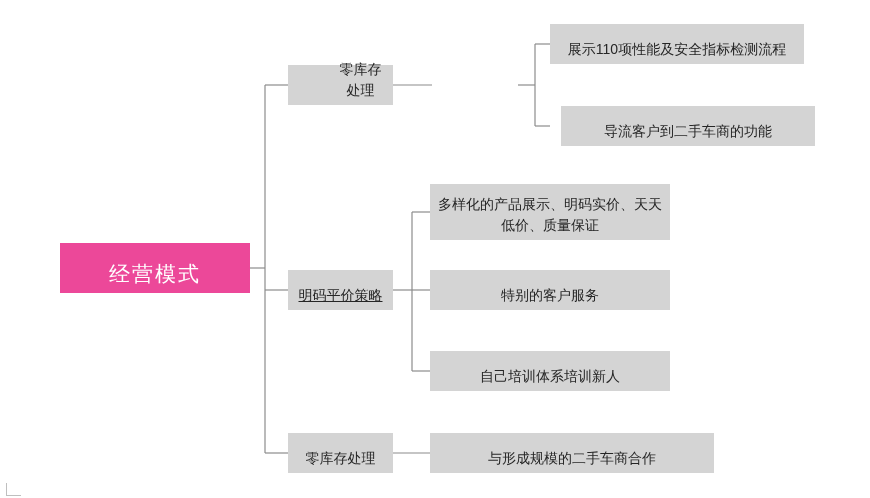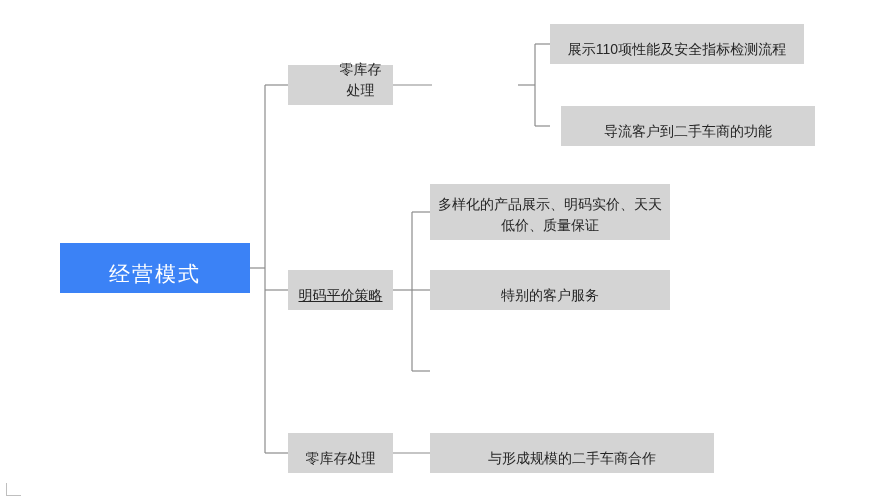--- a/index.html
+++ b/index.html
@@ -23,21 +23,21 @@
     display: flex;
     align-items: flex-end;
     justify-content: center;
     text-align: center;
     color: #262626;
     font-size: 14px;
     line-height: 1.5;
     padding: 4px 8px;
   }
   .node.root {
-    background: #3b82f6;
+    background: #ec4899;
     color: #ffffff;
     font-size: 21px;
     letter-spacing: 2px;
   }
   .node.grey {
     background: #d4d4d4;
   }
   svg.links {
     position: absolute;
     left: 0;
@@ -113,20 +113,23 @@
   </div>
 
   <div class="node grey" style="left:430px; top:270px; width:240px; height:40px;">
     <span>特别的客户服务</span>
   </div>
 
   <div class="node grey" style="left:430px; top:184px; width:240px; height:56px;">
     <span>多样化的产品展示、明码实价、天天低价、质量保证</span>
   </div>
 
+  <div class="node grey" style="left:430px; top:351px; width:240px; height:40px;">
+    <span>自己培训体系培训新人</span>
+  </div>
 
   <div class="node grey" style="left:288px; top:433px; width:105px; height:40px;">
     <span>零库存处理</span>
   </div>
 
   <div class="node grey" style="left:430px; top:433px; width:284px; height:40px;">
     <span>与形成规模的二手车商合作</span>
   </div>
 
   <div class="corner-mark"></div>

